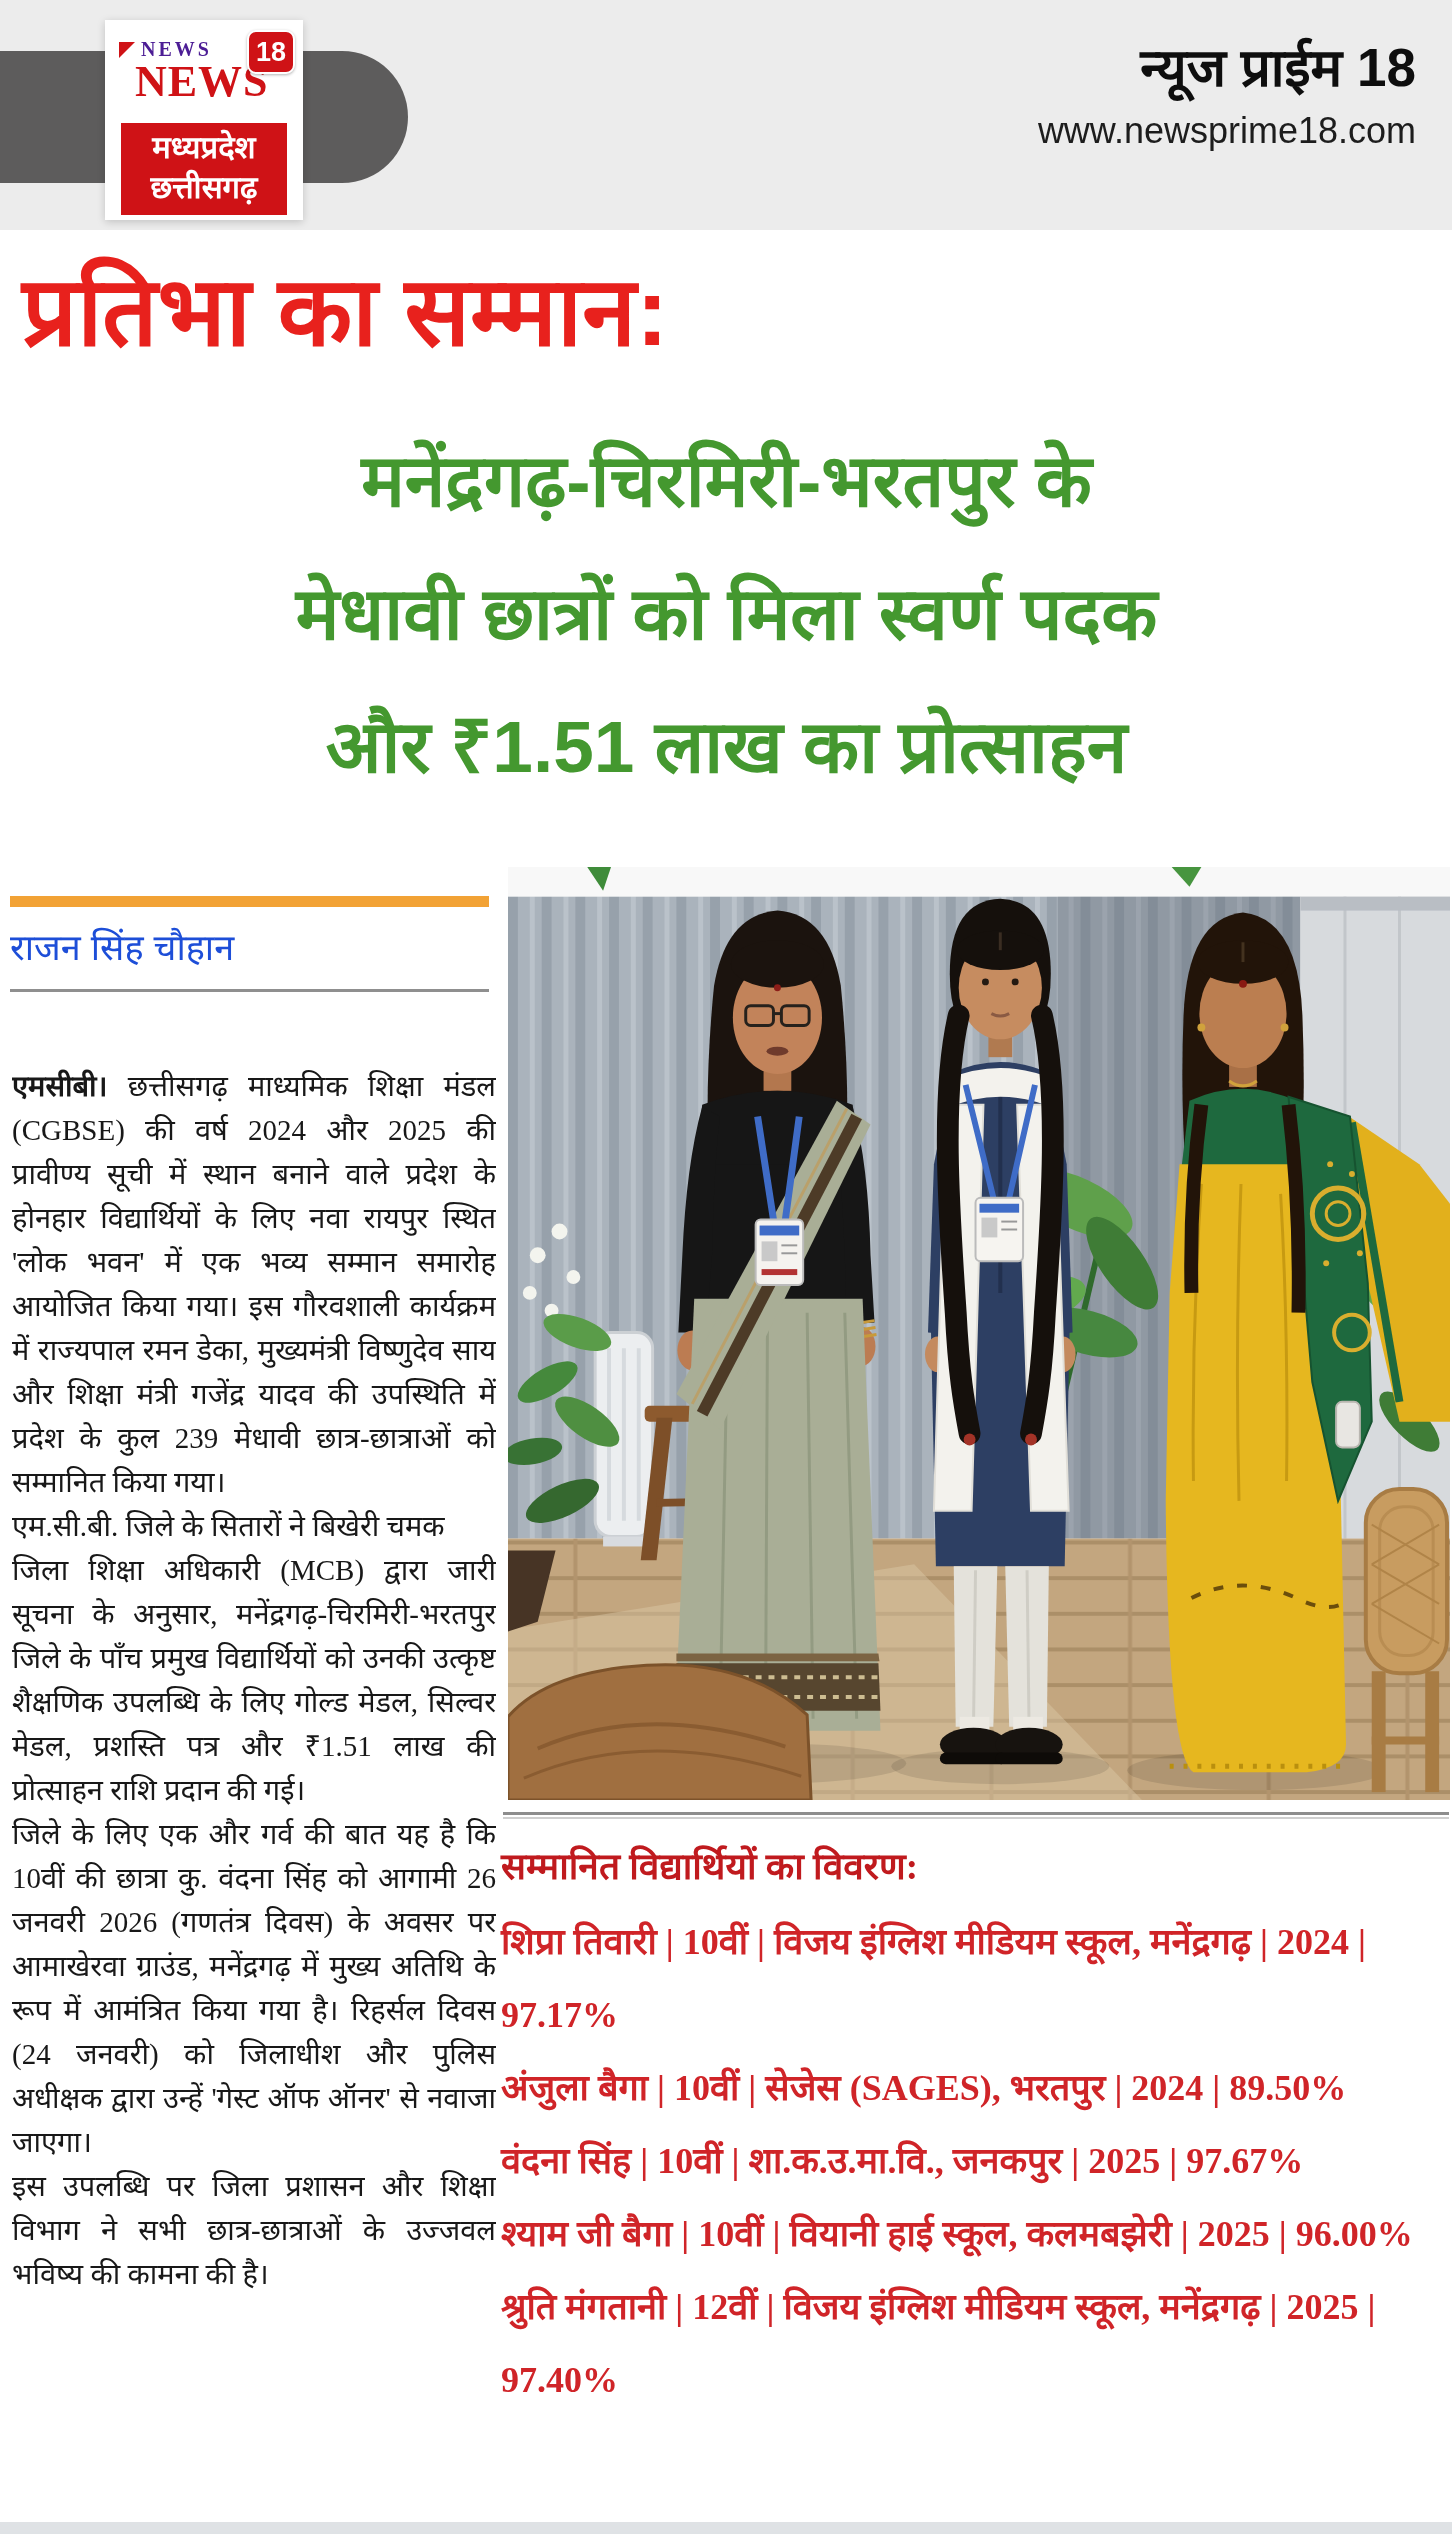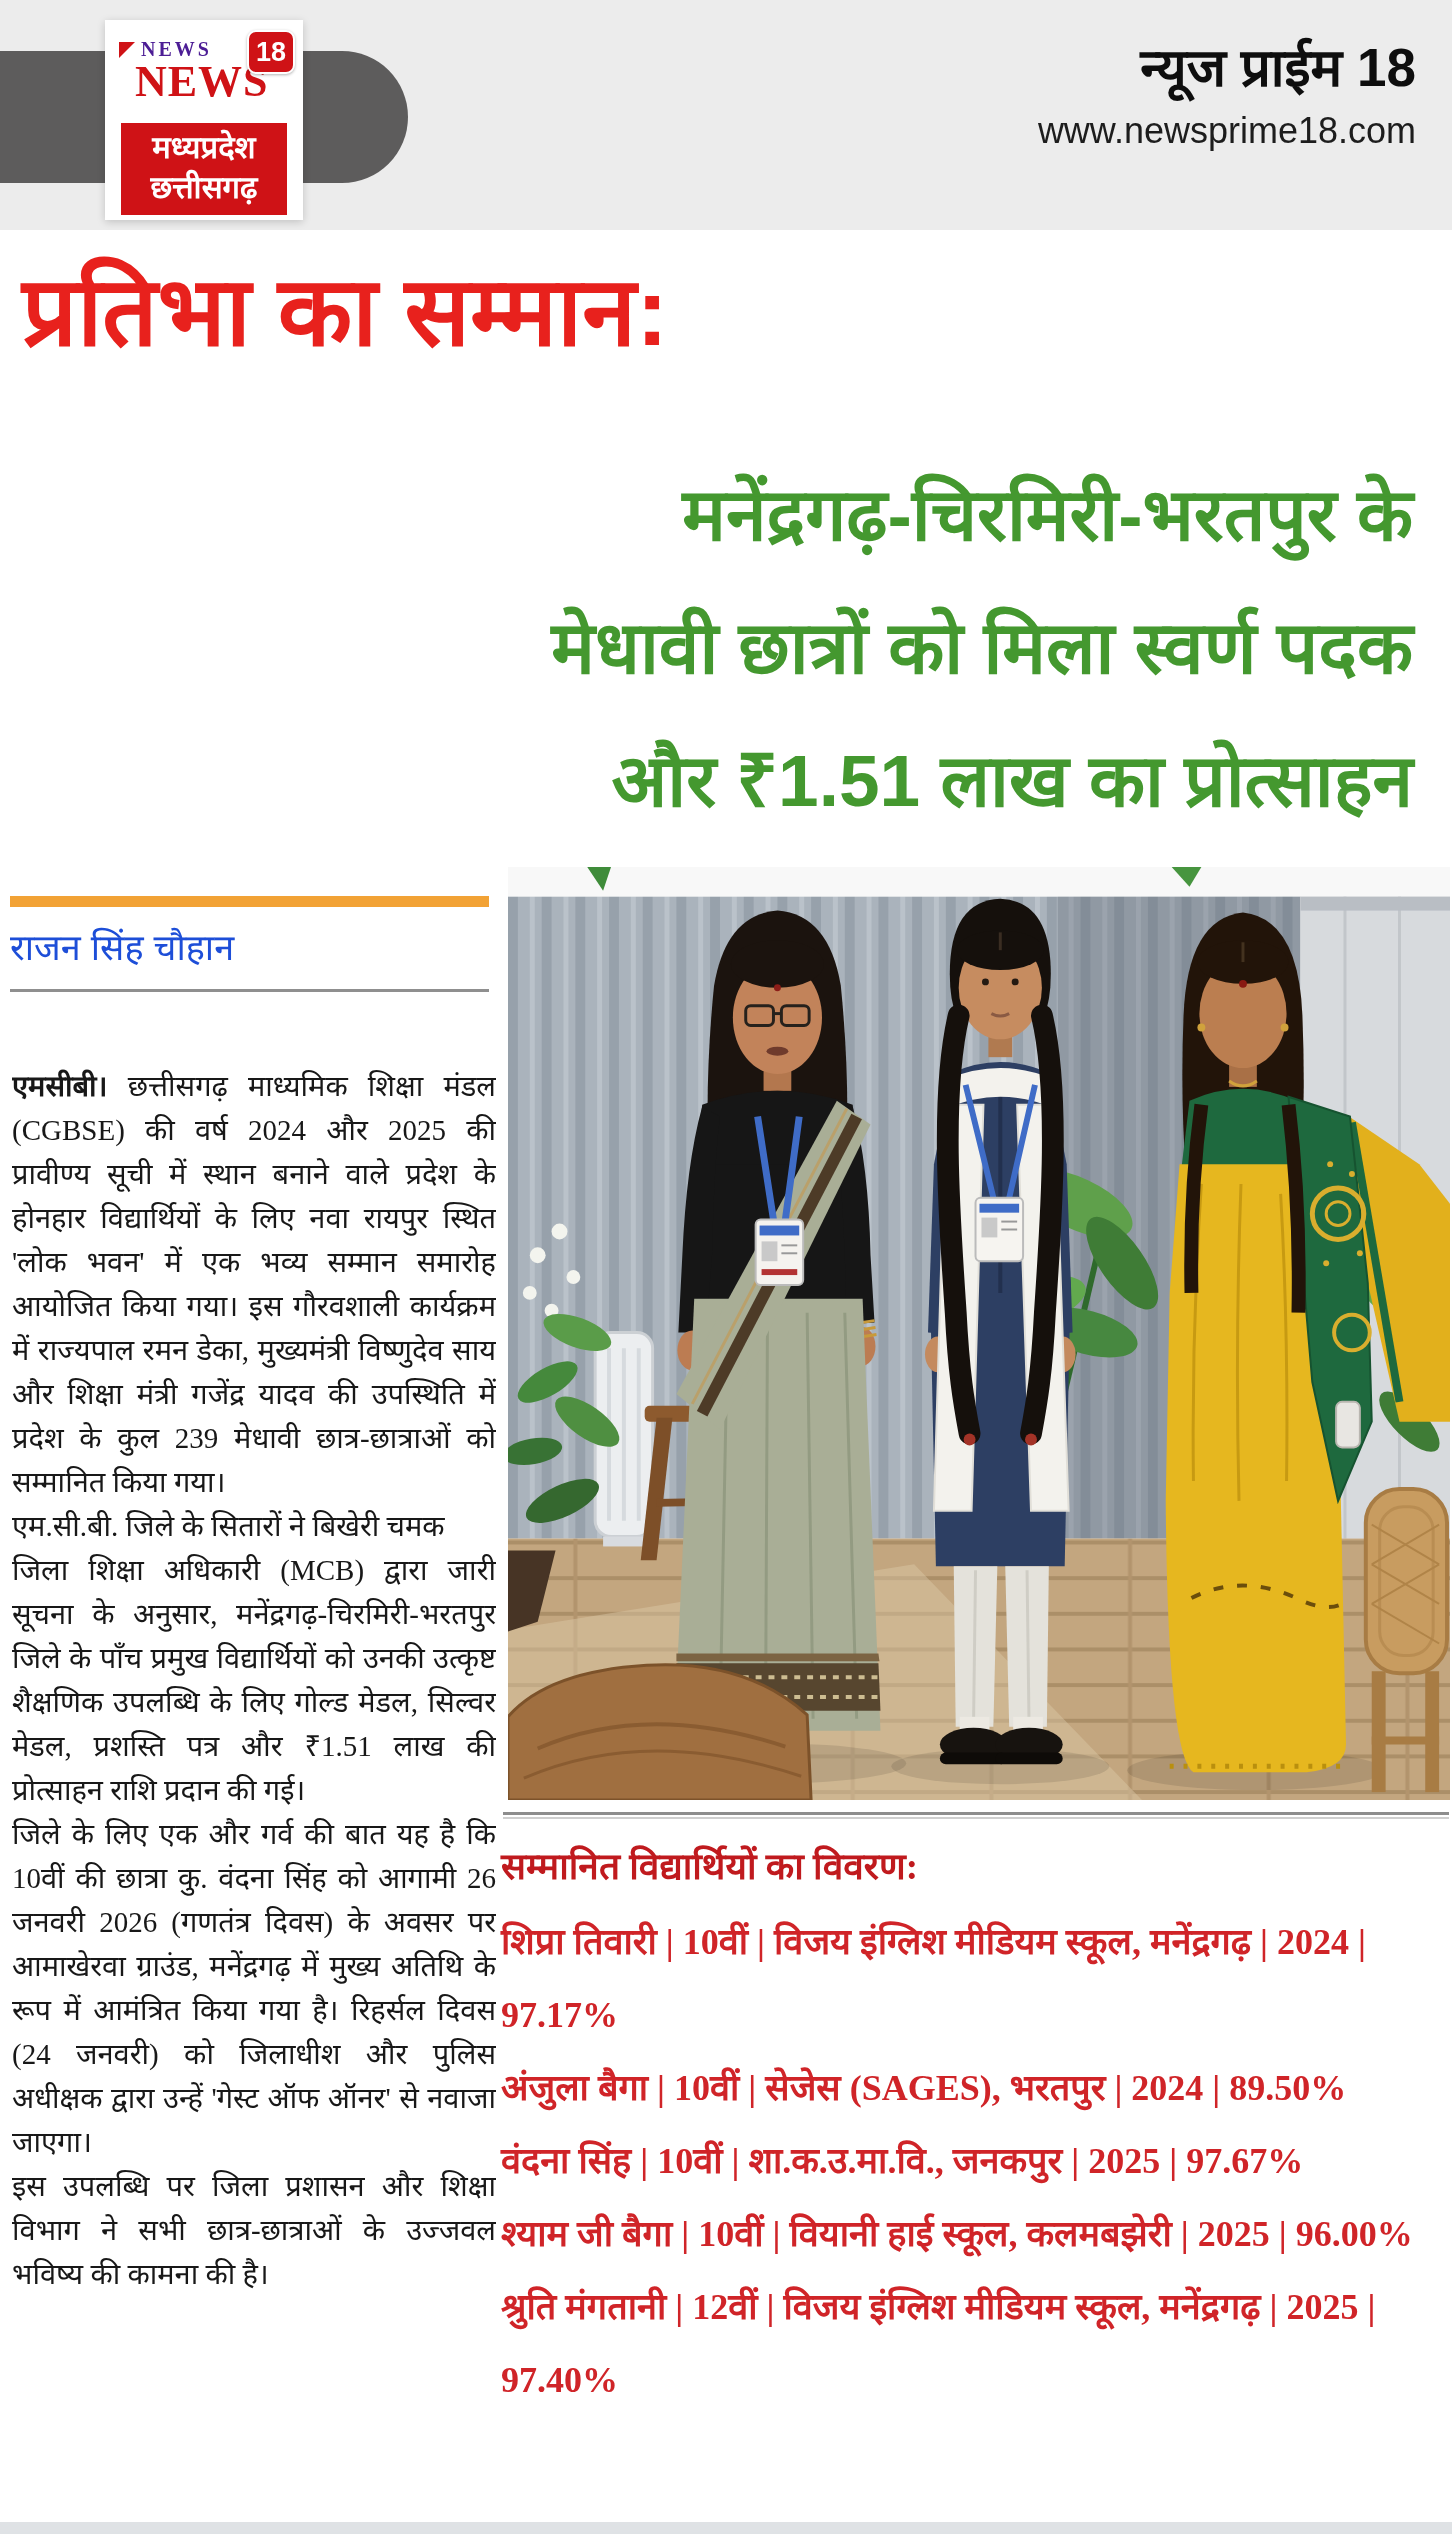--- a/index.html
+++ b/index.html
@@ -36,21 +36,21 @@
               color:#fff;font-size:27px;font-weight:bold;display:flex;align-items:center;justify-content:center;}
   .logo-region{margin:16px auto 0;width:166px;background:var(--brand-red,#cf1216);color:#fff;
                text-align:center;font-weight:bold;font-size:31px;line-height:40px;padding:5px 0 7px;}
   .masthead-right{position:absolute;right:36px;top:38px;text-align:right;}
   .masthead-title{font-size:53px;font-weight:bold;color:#0e0e0e;line-height:59px;}
   .masthead-site{display:block;margin-top:14px;font-size:36px;color:#1d1d1d;text-decoration:none;line-height:40px;}
 
   
   .kicker{position:absolute;left:22px;top:249px;font-size:97px;font-weight:bold;line-height:1.3;
           color:var(--headline-red,#e8211d);}
-  .subhead{position:absolute;left:40px;top:448px;width:1373px;text-align:right;
+  .subhead{position:absolute;left:40px;top:414px;width:1373px;text-align:center;
            color:var(--headline-green,#44982f);font-weight:bold;font-size:73px;line-height:133px;}
 
   
   .byline{position:absolute;left:10px;top:896px;width:479px;}
   .byline-rule-orange{height:11px;background:var(--byline-orange,#f2a235);}
   .byline-author{margin-top:16px;font-size:36px;font-weight:normal;color:#1d4ed8;line-height:50px;}
   .byline-rule-gray{margin-top:16px;height:3px;background:#8f8f8f;}
 
   
   .article-col{position:absolute;left:12px;top:1064px;width:484px;height:1497px;overflow:hidden;

